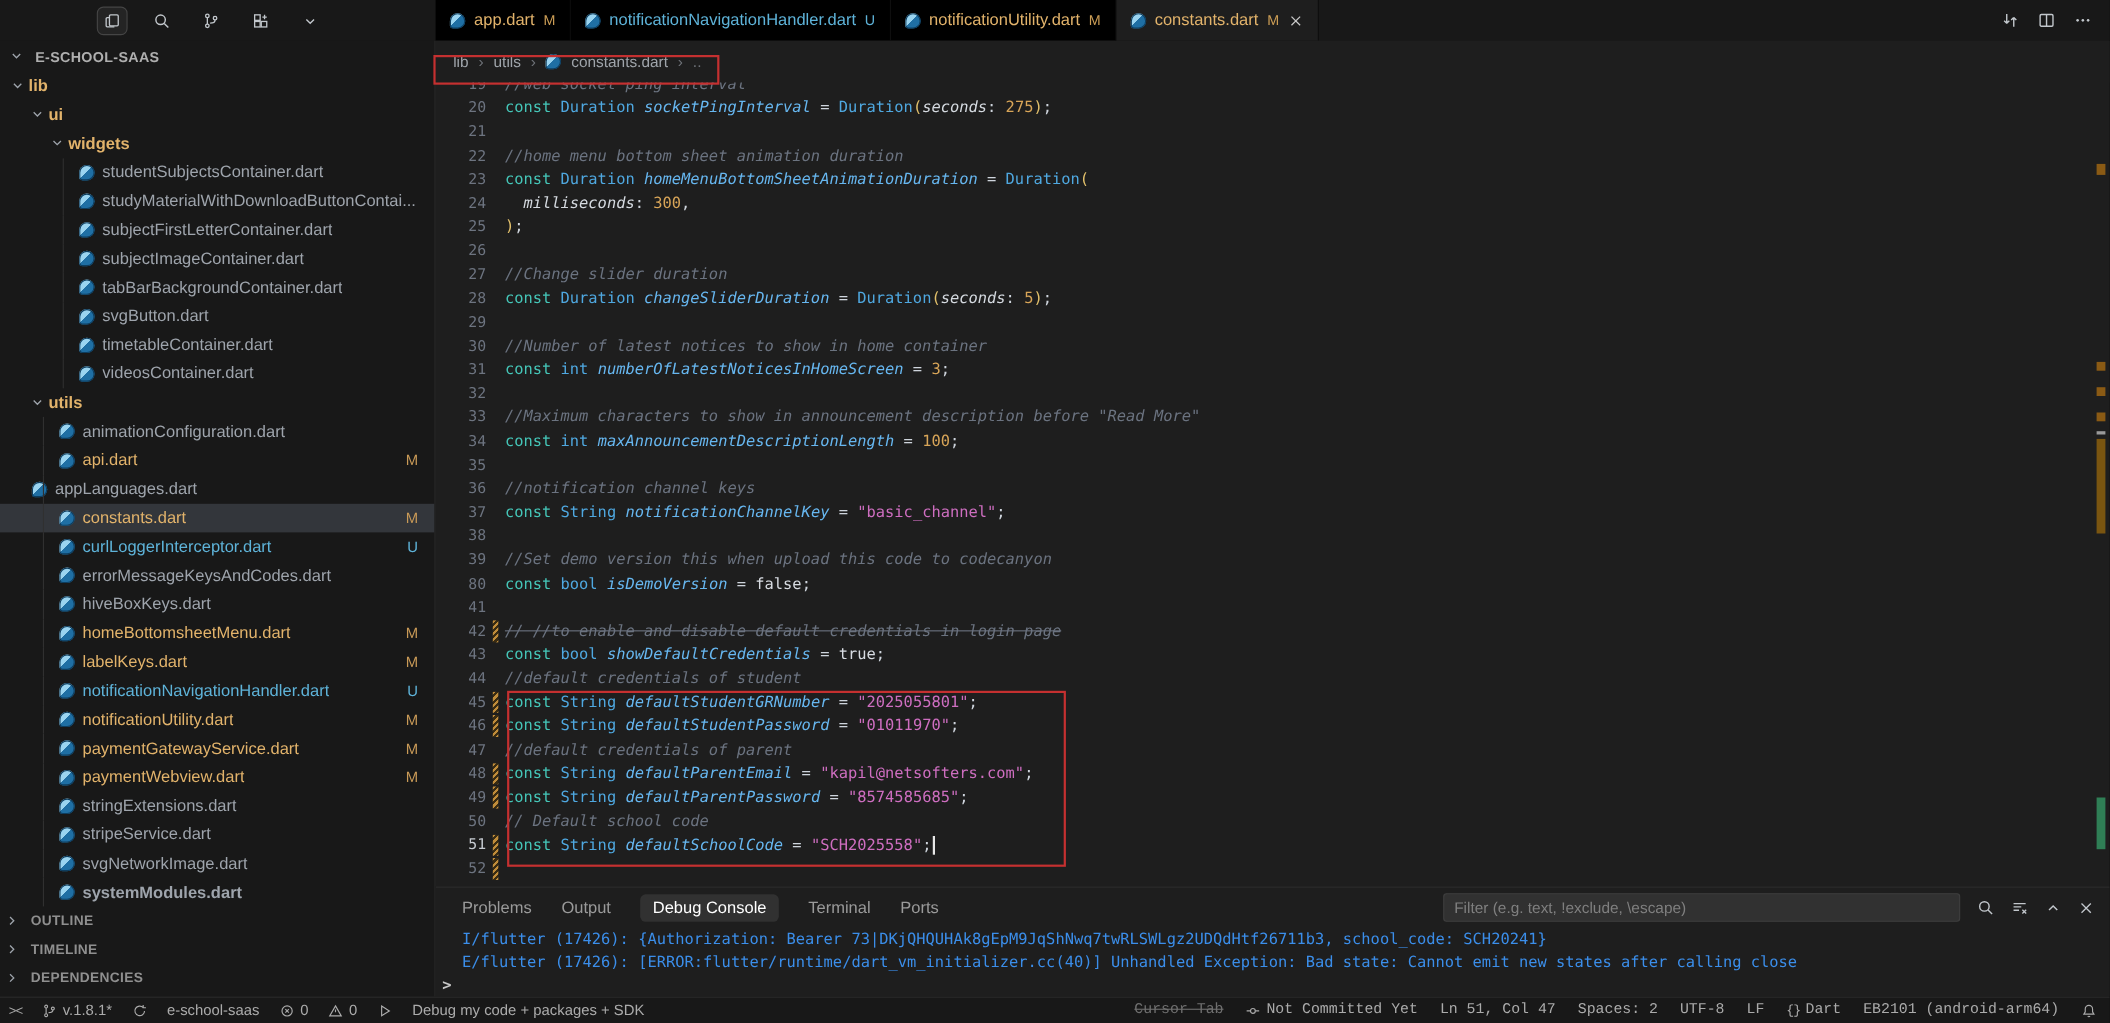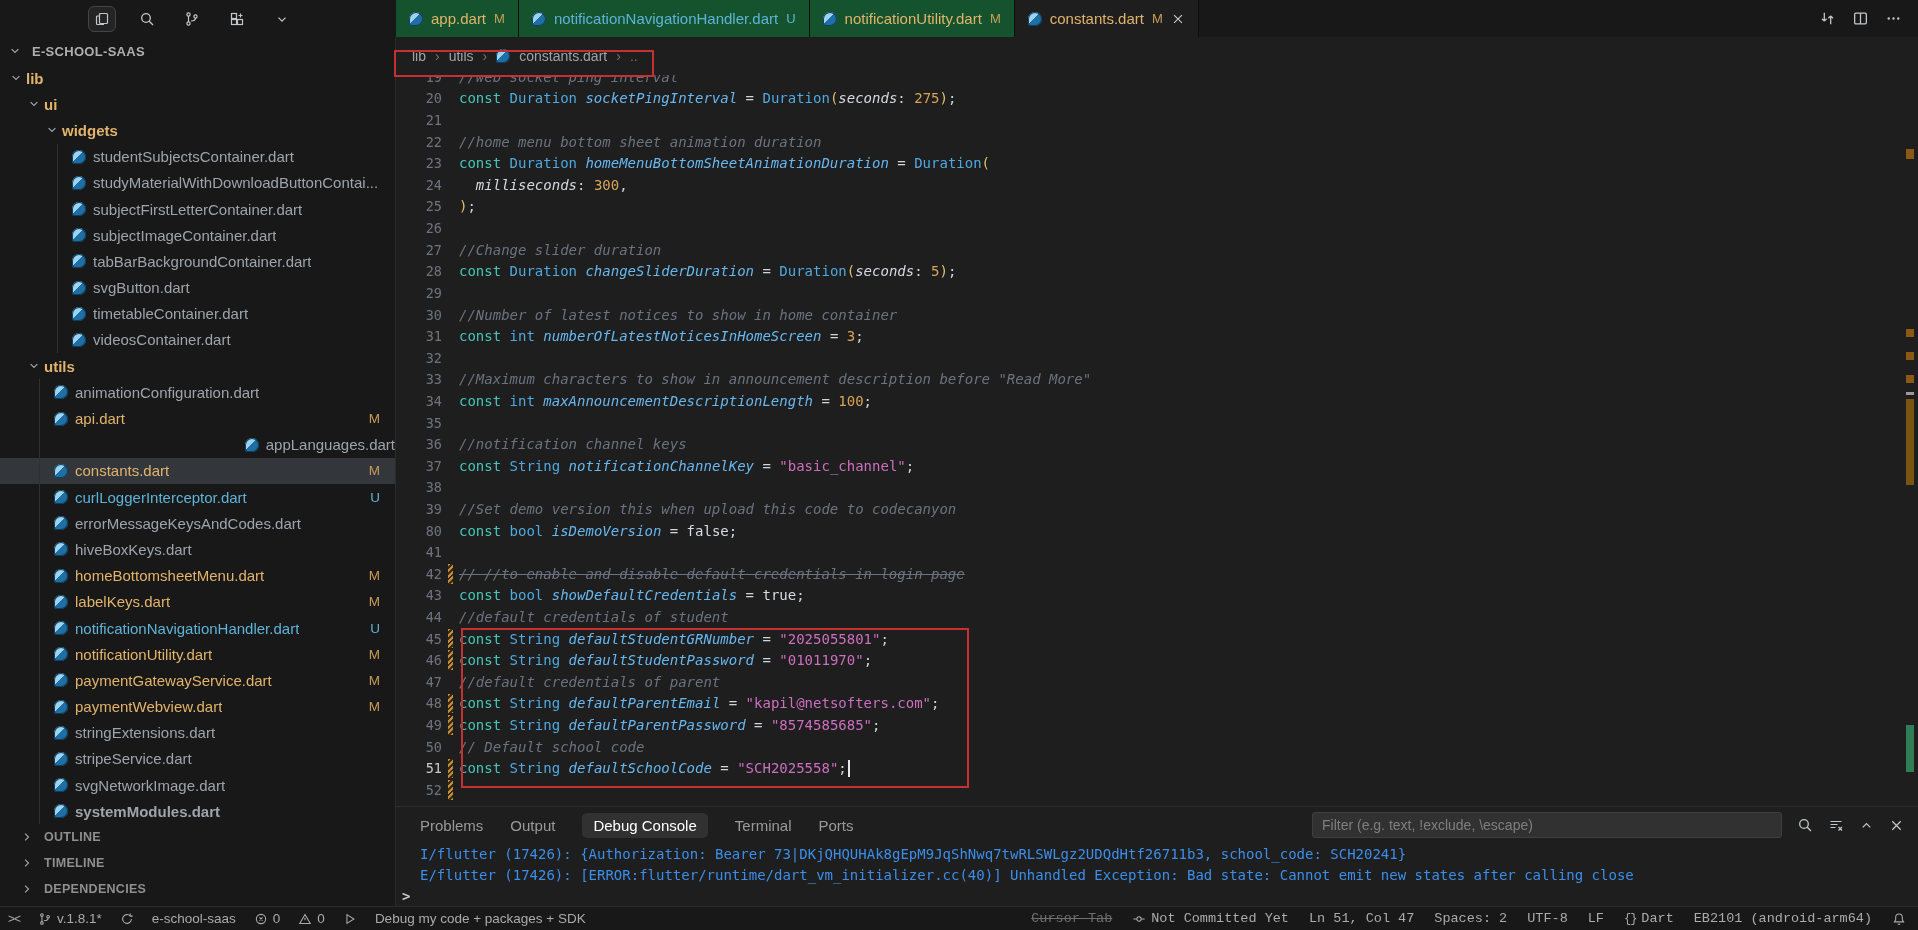--- a/index.html
+++ b/index.html
@@ -7,21 +7,21 @@
   #root{position:relative;width:1918px;height:930px;background:#181818;overflow:hidden;
         font-family:"Liberation Sans",sans-serif;color:#cccccc;}
   svg{display:block;}
 
   
   .topbar{position:absolute;top:0;left:0;right:0;height:37px;display:flex;background:#181818;}
   .topbar-left{width:396px;flex:none;display:flex;align-items:center;gap:17px;padding-left:88px;color:#C2C7CC;}
   .tool-btn{display:flex;align-items:center;justify-content:center;width:28px;height:26px;border-radius:6px;cursor:pointer;}
   .tool-btn.boxed{border:1px solid #454545;background:#242424;}
   .tabs{display:flex;flex:1;height:100%;}
-  .tab{display:flex;align-items:center;gap:8px;padding:0 13px;border-right:1px solid #0e0e0e;background:#14532d;height:100%;cursor:pointer;font-size:15px;}
+  .tab{display:flex;align-items:center;gap:8px;padding:0 13px;border-right:1px solid #0e0e0e;background:#000000;height:100%;cursor:pointer;font-size:15px;}
   .tab.active{background:#1E1E1E;}
   .tab-label.modified{color:#E2B36B;}
   .tab-label.untracked{color:#5EB3D9;}
   .tab-badge{font-size:13px;}
   .tab-badge.modified{color:#CE9F56;}
   .tab-badge.untracked{color:#5EB3D9;}
   .tab-close{color:#C9C9C9;display:flex;align-items:center;cursor:pointer;}
   .tab-actions{display:flex;align-items:center;gap:16px;padding-right:16px;color:#C2C7CC;margin-left:auto;}
 
   
@@ -33,21 +33,21 @@
   .tree-row.state-modified .label{color:#E2B36B;}
   .tree-row.state-untracked .label{color:#5EB3D9;}
   .tree-row.kind-folder .label{color:#E2B36B;font-weight:bold;}
   .chev{display:flex;align-items:center;margin-right:4px;color:#9EA4AC;}
   .badge{margin-left:auto;margin-right:15px;flex:none;}
   .badge-dot{width:7px;height:7px;border-radius:50%;background:#A9854C;}
   .badge-letter{font-size:13.5px;}
   .badge-letter.modified{color:#C99A57;}
   .badge-letter.untracked{color:#5EB3D9;}
   .guide{position:absolute;top:0;bottom:0;width:1px;background:#303030;}
-  .section-row{height:26px;display:flex;align-items:center;gap:7px;padding-left:21px;font-weight:bold;font-size:12.5px;color:#8F8F8F;letter-spacing:.3px;cursor:pointer;}
+  .section-row{height:26px;display:flex;align-items:center;gap:7px;padding-left:5px;font-weight:bold;font-size:12.5px;color:#8F8F8F;letter-spacing:.3px;cursor:pointer;}
 
   
   .editor-col{position:absolute;top:37px;left:396px;right:0;bottom:24px;background:#1E1E1E;overflow:hidden;}
   .breadcrumb{position:absolute;top:0;left:0;right:0;height:38px;display:flex;align-items:center;gap:9px;padding-left:16px;background:#1E1E1E;z-index:3;font-size:14px;color:#9FA4AA;}
   .crumb{cursor:pointer;}
   .crumb-sep{color:#6E7278;}
   .crumb-dim{color:#6E7278;}
   .code{position:absolute;top:29px;left:0;right:14px;z-index:1;}
   .code-line{height:21.62px;display:flex;align-items:center;font-family:"DejaVu Sans Mono",monospace;font-size:14px;white-space:pre;}
   .ln{width:46px;flex:none;text-align:right;color:#6D7480;font-size:13.5px;}
@@ -278,21 +278,21 @@
           <span class="guide" style="left: 39px;"></span>
           <span class="dart-icon" style="margin-right: 7px;"></span>
           <span class="label">animationConfiguration.dart</span>
         </div>
         <div class="tree-row kind-file state-modified" style="padding-left: 54px;">
           <span class="guide" style="left: 39px;"></span>
           <span class="dart-icon" style="margin-right: 7px;"></span>
           <span class="label">api.dart</span>
           <span class="badge badge-letter modified">M</span>
         </div>
-        <div class="tree-row kind-file state-normal" style="padding-left: 55px; justify-content: flex-end;">
+        <div class="tree-row kind-file state-normal" style="padding-left: 29px;">
           <span class="guide" style="left: 39px;"></span>
           <span class="dart-icon" style="margin-right: 7px;"></span>
           <span class="label">appLanguages.dart</span>
         </div>
         <div class="tree-row kind-file state-modified selected" style="padding-left: 54px;">
           <span class="guide" style="left: 39px;"></span>
           <span class="dart-icon" style="margin-right: 7px;"></span>
           <span class="label">constants.dart</span>
           <span class="badge badge-letter modified">M</span>
         </div>

